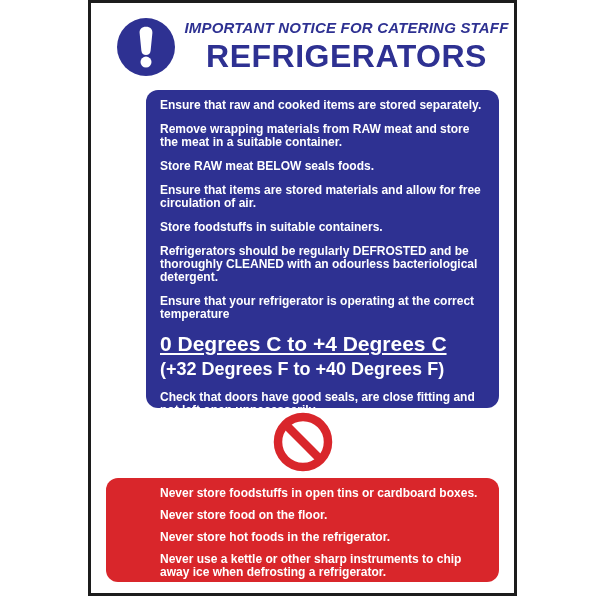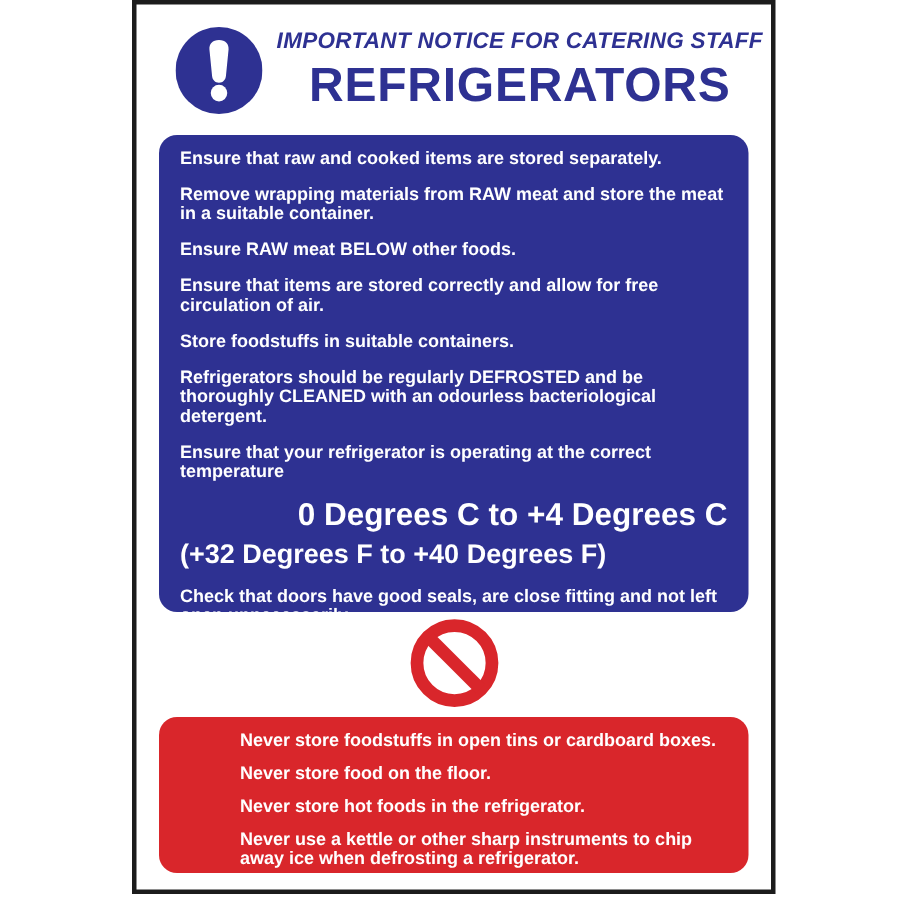--- a/index.html
+++ b/index.html
@@ -33,25 +33,25 @@
     font-size:32px;font-weight:700;letter-spacing:.5px;line-height:34px;margin-top:3px;
   }
   
   .panel{
     position:absolute;left:15px;right:15px;border-radius:12px;
     color:var(--panel_text);box-sizing:border-box;padding:9px 14px;
   }
   .panel p{
     margin:0 0 11px;font-size:12px;line-height:13px;font-weight:700;
   }
-  .panel-blue{top:87px;height:318px;background:var(--blue);}
+  .panel-blue{top:87px;height:318px;background:var(--blue);margin-left:40px;}
   .panel-red{top:475px;height:104px;background:var(--red);}
   .panel-red p{margin:0 0 9px;padding-left:40px;}
   .temp-c{
-    font-size:21px !important;line-height:24px !important;text-align:right;margin:2px 0 3px !important;
+    font-size:21px !important;line-height:24px !important;text-align:left;margin:2px 0 3px !important;text-decoration:underline;
   }
   .temp-f{
     font-size:18px !important;line-height:20px !important;margin:0 0 12px !important;
   }
   
   .prohibition-icon{
     position:absolute;left:50%;top:409px;width:60px;height:60px;
     transform:translateX(-50%);color:var(--red);
   }
   .prohibition-icon svg{display:block;width:100%;height:100%;}
@@ -71,22 +71,22 @@
     </div>
 
     <div class="header-text">
       <div class="notice">IMPORTANT NOTICE FOR CATERING STAFF</div>
       <div class="title">REFRIGERATORS</div>
     </div>
 
     <section class="panel panel-blue">
       <p>Ensure that raw and cooked items are stored separately.</p>
       <p>Remove wrapping materials from RAW meat and store the meat in a suitable container.</p>
-      <p>Ensure RAW meat BELOW other foods.</p>
-      <p>Ensure that items are stored correctly and allow for free circulation of air.</p>
+      <p>Store RAW meat BELOW seals foods.</p>
+      <p>Ensure that items are stored materials and allow for free circulation of air.</p>
       <p>Store foodstuffs in suitable containers.</p>
       <p>Refrigerators should be regularly DEFROSTED and be thoroughly CLEANED with an odourless bacteriological detergent.</p>
       <p>Ensure that your refrigerator is operating at the correct temperature</p>
       <p class="temp-c">0 Degrees C to +4 Degrees C</p>
       <p class="temp-f">(+32 Degrees F to +40 Degrees F)</p>
       <p>Check that doors have good seals, are close fitting and not left open unnecessarily.</p>
     </section>
 
     <div class="prohibition-icon">
       <svg viewBox="0 0 60 60" aria-hidden="true">

